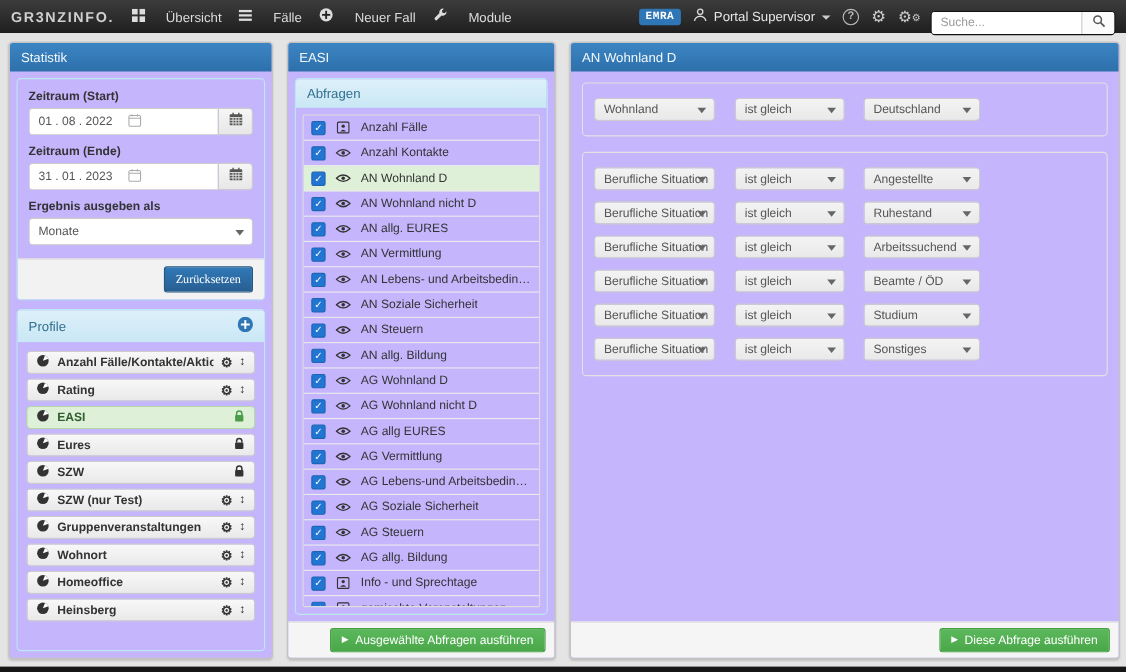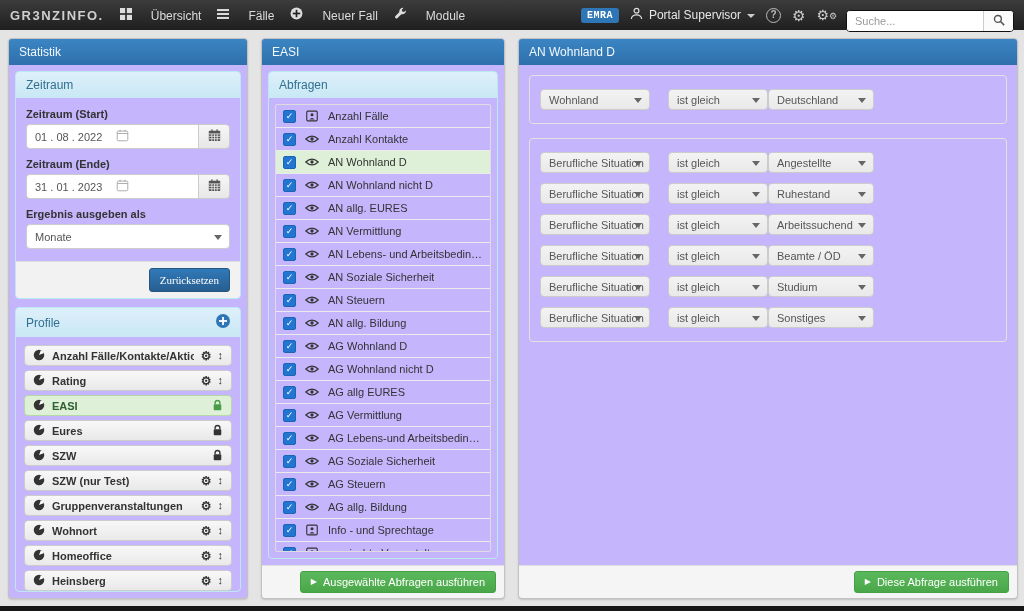--- a/index.html
+++ b/index.html
@@ -67,21 +67,21 @@
   .cb { width:13px; height:13px; background:#2276d2; border:1px solid #1c64b4; border-radius:2px; color:#fff; font-size:9px; line-height:11px; text-align:center; cursor:pointer; flex:none; }
   .qicon { width:16px; display:flex; justify-content:center; flex:none; }
   .qlabel { overflow:hidden; text-overflow:ellipsis; }
 
   
   .qp-body { padding:10px; flex:1; overflow:hidden; }
   .group { border:1px solid #e2e2e2; border-radius:4px; padding:13px 10px 3px; margin-bottom:14px; }
   .grow { display:flex; margin-bottom:10px; }
   .grow .select { height:21px; background:linear-gradient(#f3f3f3,#e9e9e9); }
   .sel-field { width:110px; margin-right:18px; }
-  .sel-op { width:100px; }
+  .sel-op { width:100px; margin-right:17px; }
   .sel-val { width:106px; }
 </style>
 </head>
 <body>
 
 <nav class="navbar">
   <div class="brand"><span>GR3NZINFO.</span></div>
   <div style="display:flex;gap:16px;align-items:center;" id="nav-items">
       <div class="nav-item">
         <span><svg width="12" height="12" viewBox="0 0 14 14" fill="#ddd">
@@ -140,23 +140,20 @@
   </div>
 </nav>
 
 <div class="page">
 
   <div class="panel col1">
     <div class="panel-heading">Statistik</div>
     <div class="panel-body">
 
       <div class="subpanel">
-        <div class="subheading">
-            <span>Zeitraum</span>
-          </div>
         <div class="subbody">
           <label class="flabel">Zeitraum (Start)</label>
           <div class="input-group">
             <div class="ig-input">
               <span>01 . 08 . 2022</span>
               <span><svg width="13" height="13" viewBox="0 0 16 16">
                     <rect x="1.5" y="2.5" width="13" height="12" rx="1.5" fill="none" stroke="#aaa" stroke-width="1.2"></rect>
                     <line x1="1.5" y1="5.5" x2="14.5" y2="5.5" stroke="#aaa" stroke-width="1.2"></line>
                     <line x1="5" y1="1" x2="5" y2="3.5" stroke="#aaa" stroke-width="1.2"></line>
                     <line x1="11" y1="1" x2="11" y2="3.5" stroke="#aaa" stroke-width="1.2"></line>

